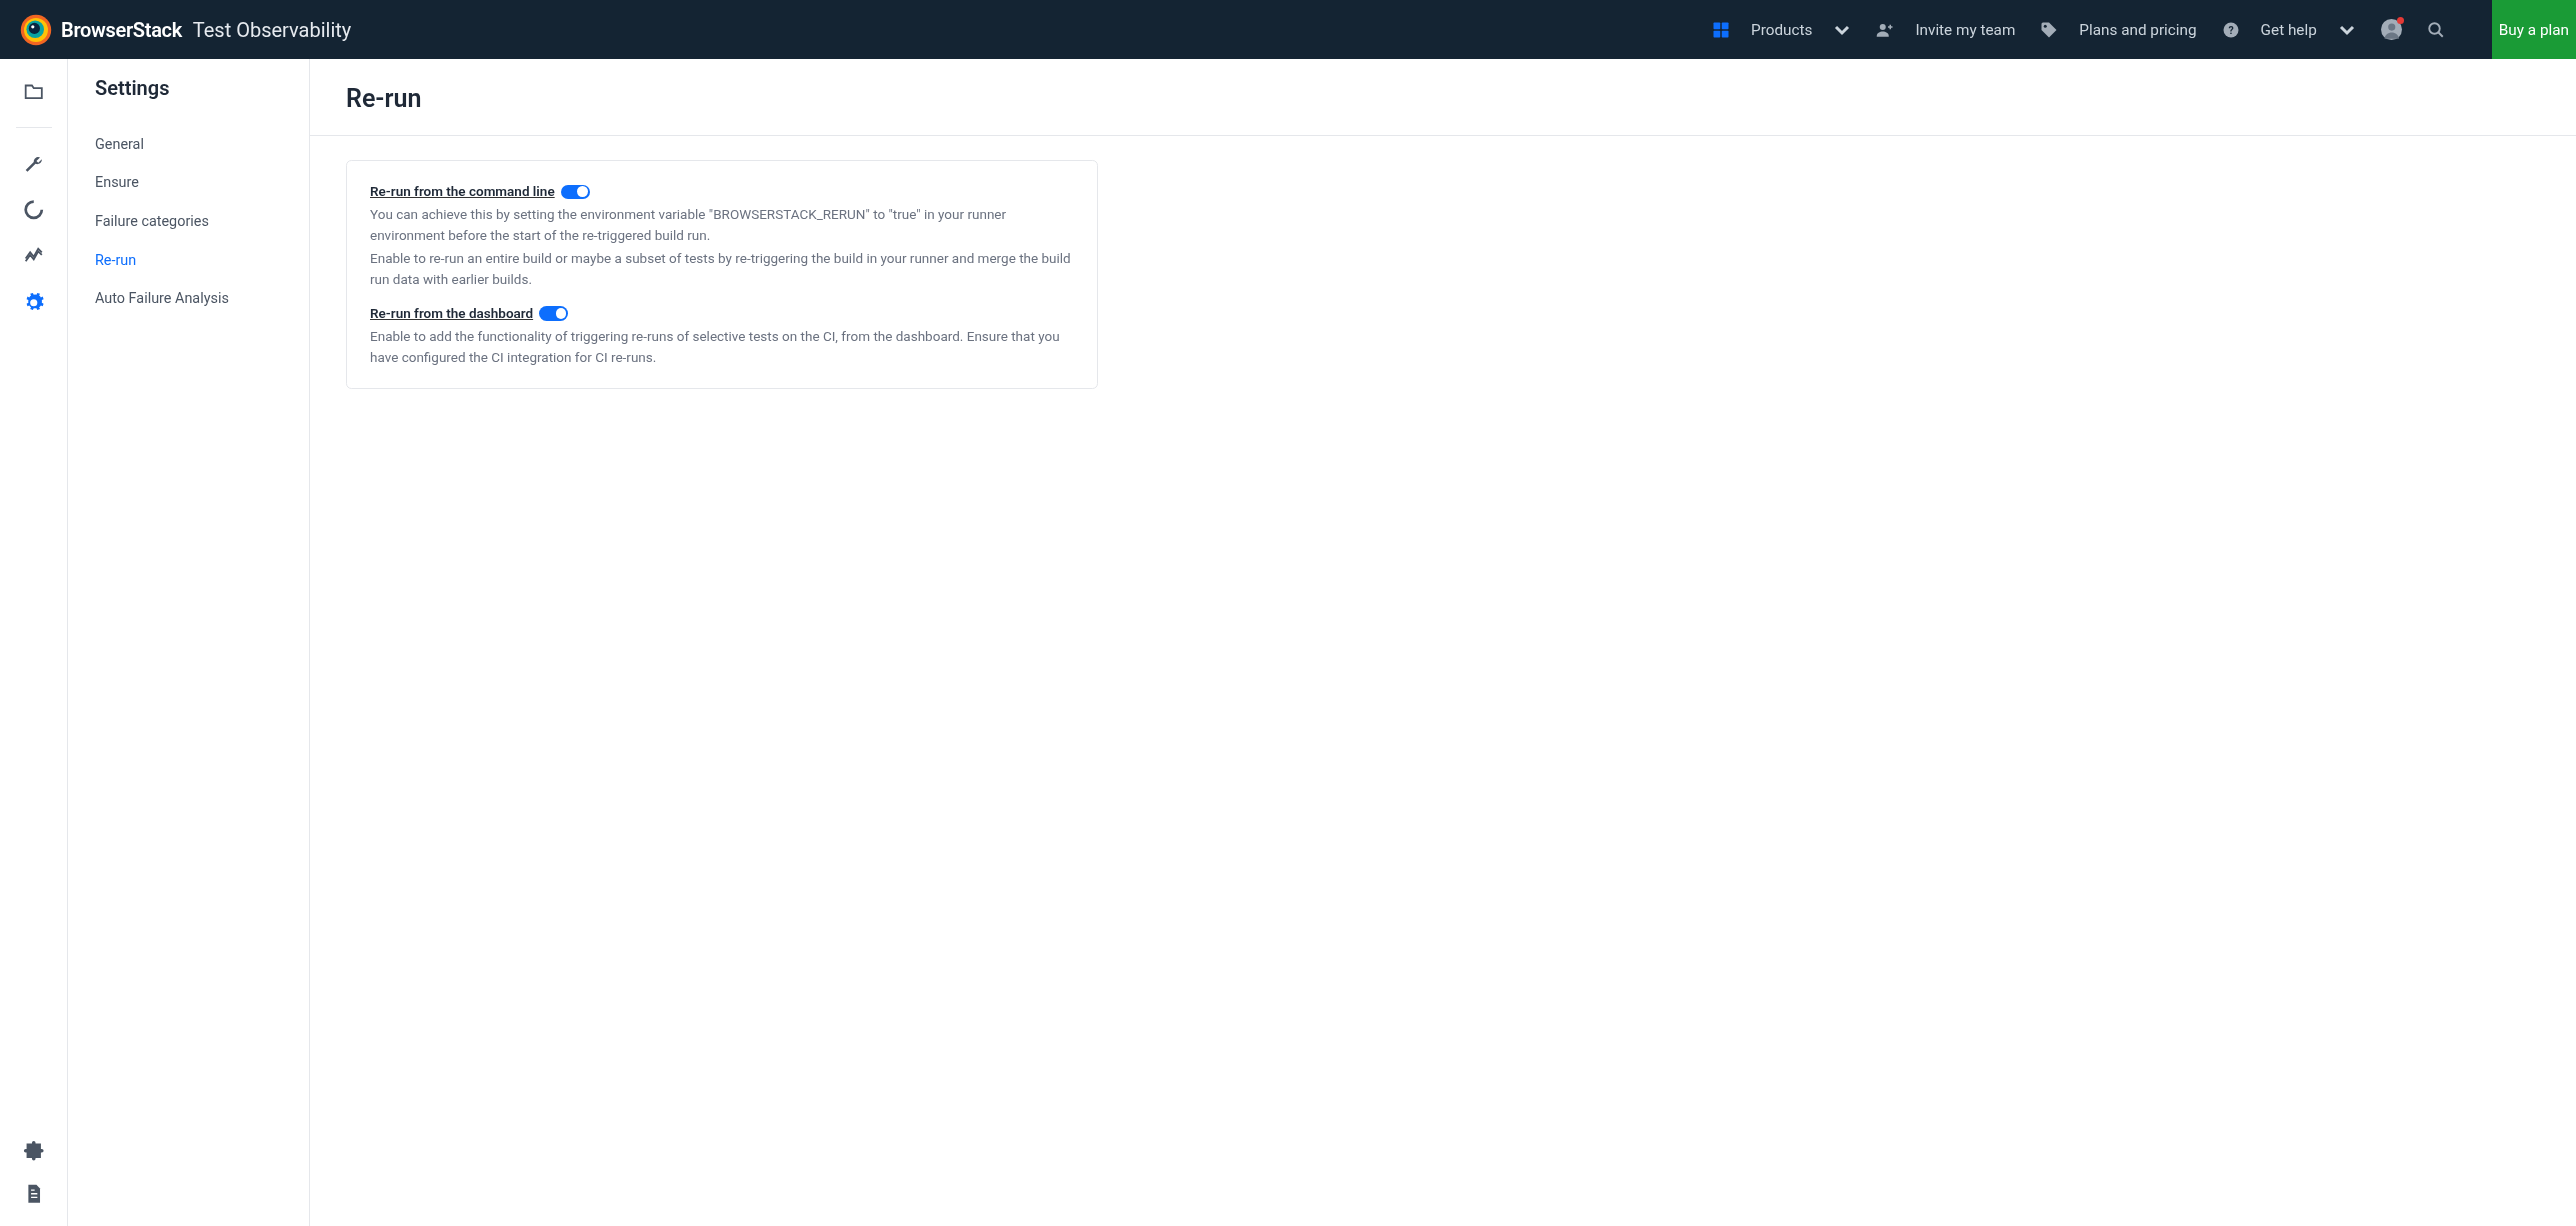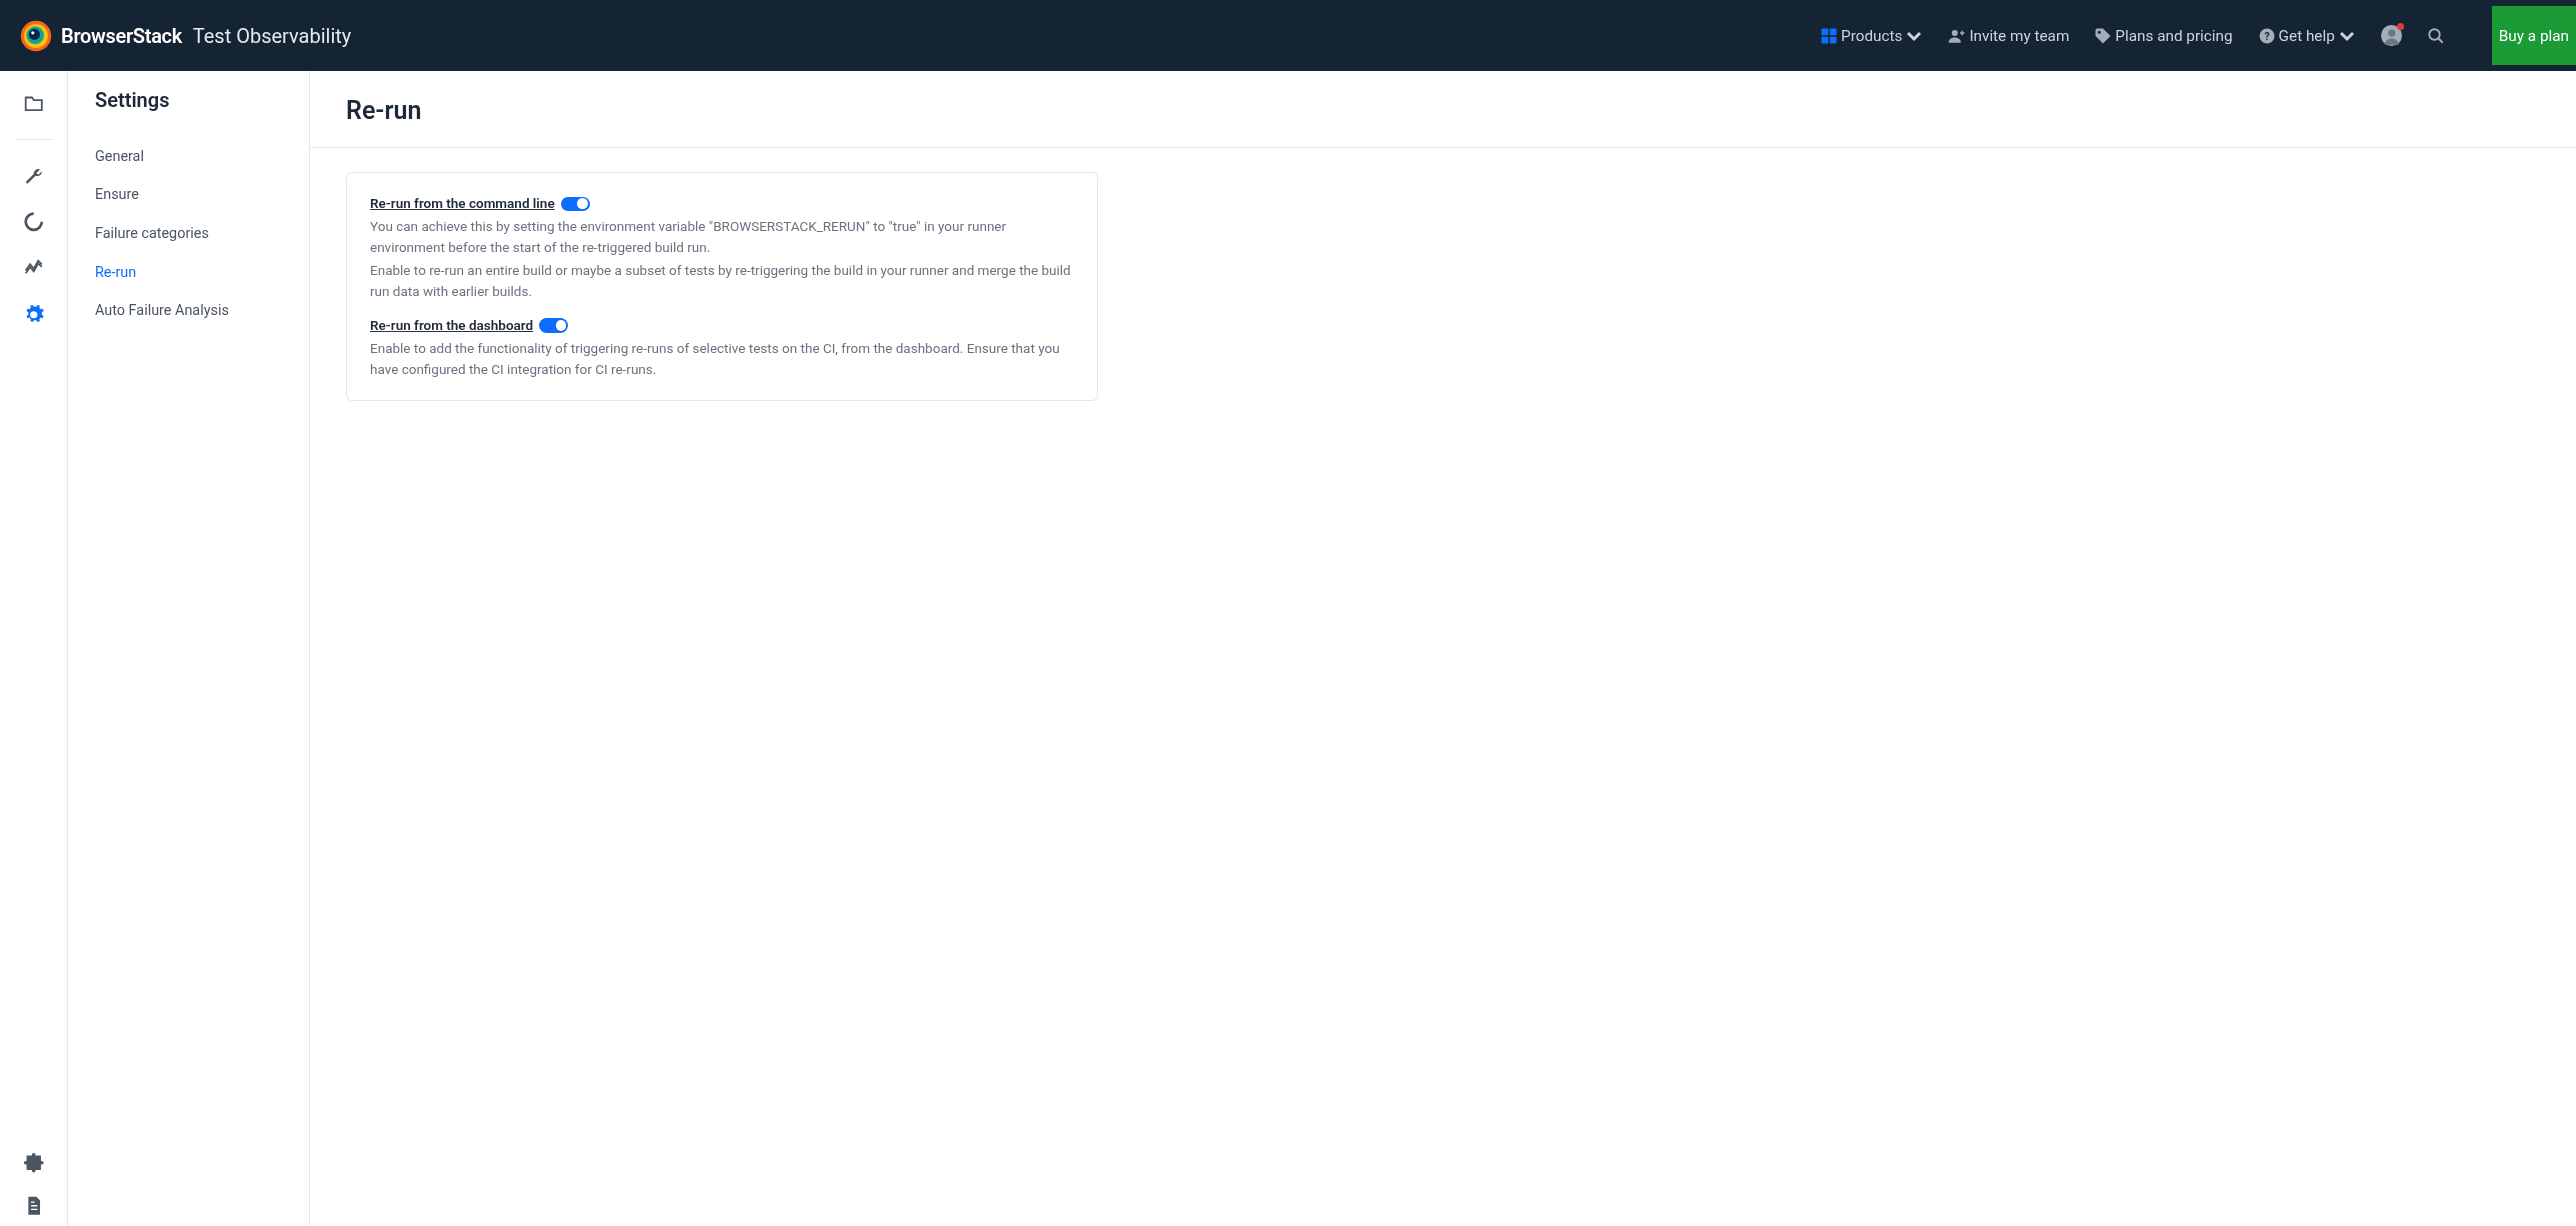--- a/index.html
+++ b/index.html
@@ -1,26 +1,26 @@
 <!DOCTYPE html>
 <html style="font-size:14.4px"><head>
 <meta charset="utf-8">
 <style>
 * { margin: 0; padding: 0; box-sizing: border-box; }
 body { font-family: -apple-system, BlinkMacSystemFont, "Segoe UI", Roboto, Helvetica, Arial, sans-serif; background: #fff; color: #333; }
 
 
-.header { background: #142433; height: 71px; display: flex; align-items: center; padding: 0 0 0 20px; color: #fff; }
+.header { background: #142433; height: 59px; display: flex; align-items: center; padding: 0 0 0 20px; color: #fff; }
 .logo-wrap { display: flex; align-items: center; gap: 9px; }
 .logo-svg { width: 32px; height: 32px; }
 .logo-text { font-size: 20px; font-weight: 600; letter-spacing: -0.3px; }
 .product-name { font-size: 20px; font-weight: 400; margin-left: 10.8px; color: #e6eaef; }
 .header-spacer { flex: 1; }
 .header-nav { display: flex; align-items: center; gap: 25px; padding-right: 0; }
-.nav-item { display: flex; align-items: center; gap: 3px; color: #cbd4dc; font-size: 15.3px; cursor: pointer; }
+.nav-item { display: flex; align-items: center; gap: 21px; color: #cbd4dc; font-size: 15.3px; cursor: pointer; }
 .nav-item svg { width: 18px; height: 18px; fill: #a3adb8; }
 .products-icon { width: 21.5px; height: 21.5px; }
 .products-icon rect { fill: #0d6efd; }
 .chevron { width: 10.8px; height: 10.8px; }
 .avatar-circle { width: 21.5px; height: 21.5px; border-radius: 50%; background: #a3adb8; position: relative; }
 .avatar-dot { position: absolute; top: -1.8px; right: -1.8px; width: 7.2px; height: 7.2px; border-radius: 50%; background: #e53935; }
 .buy-btn { background: #1a9b36; color: #fff; height: 59px; padding: 0 7px; display: flex; align-items: center; font-size: 15.3px; margin-left: 21.5px; cursor: pointer; }
 
 
 .body-wrap { display: flex; height: calc(100vh - 59px); }

